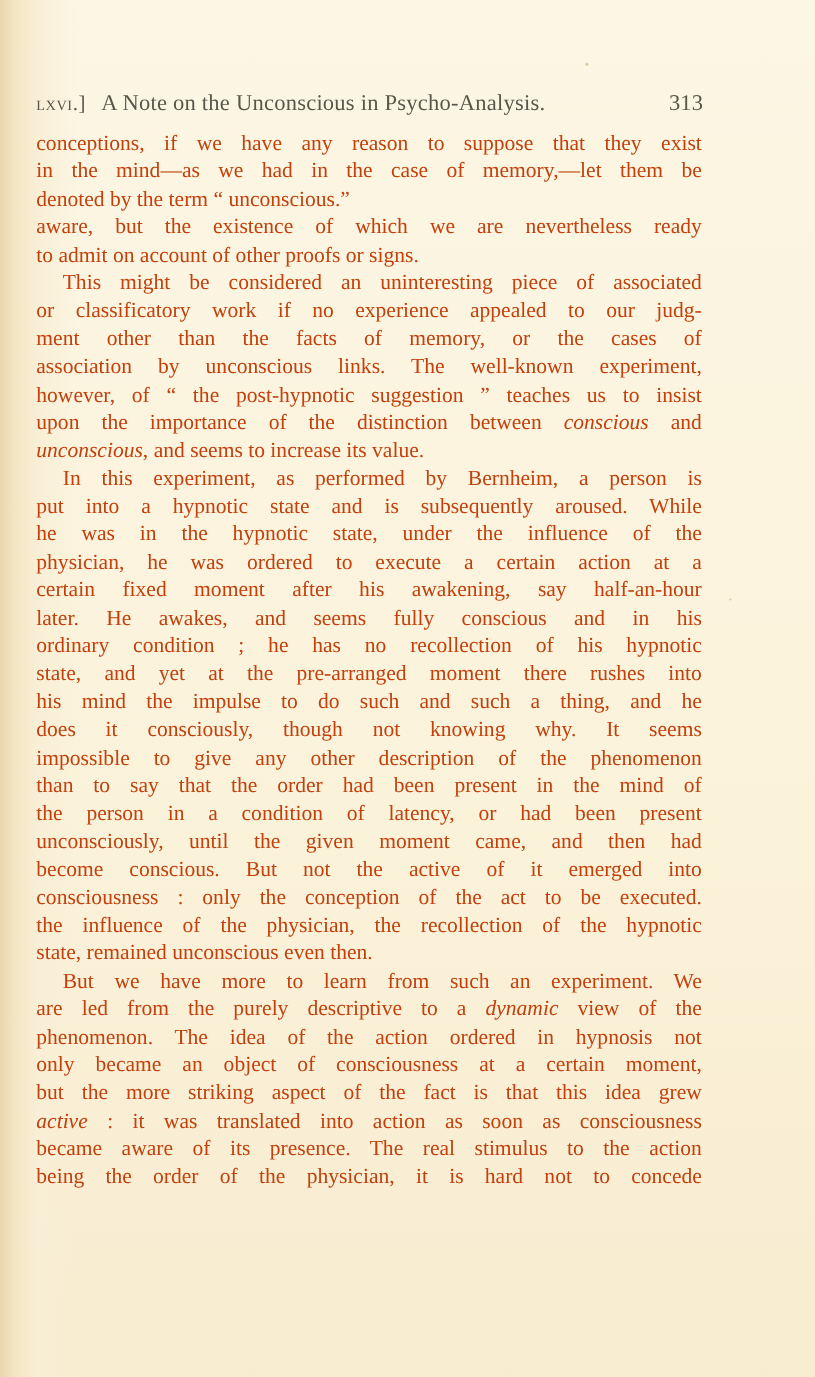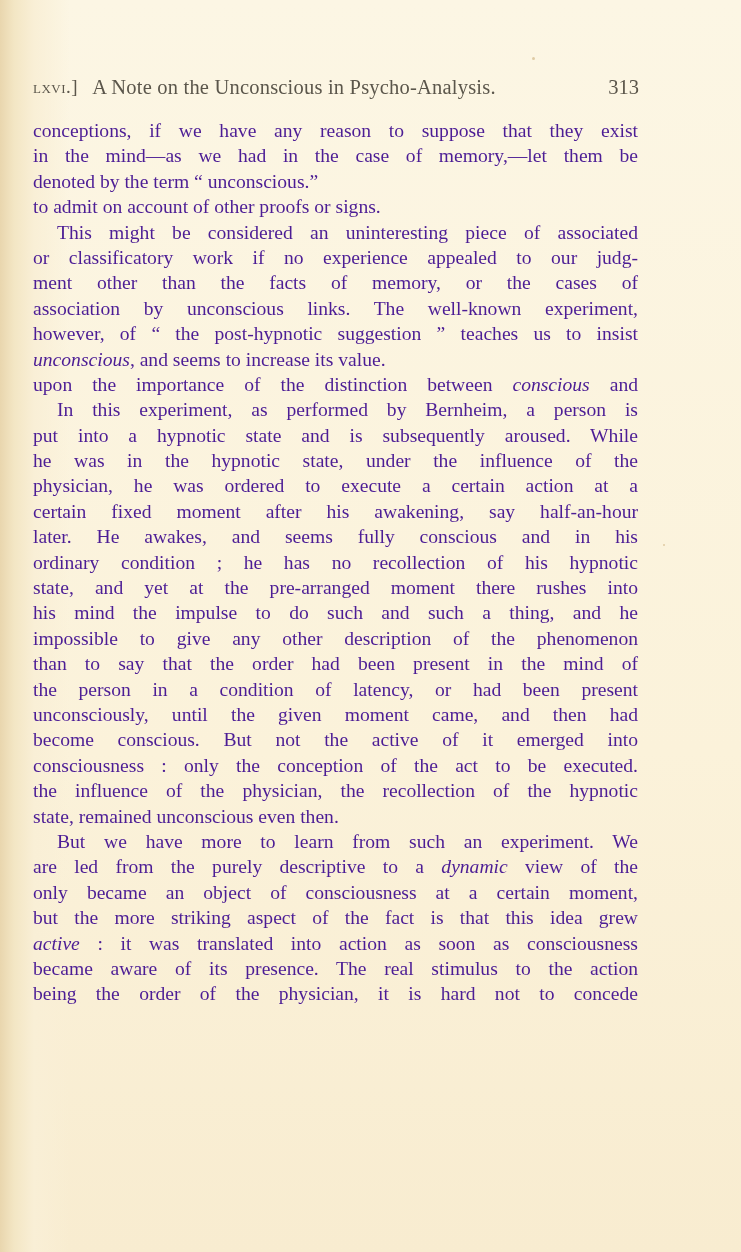--- a/index.html
+++ b/index.html
@@ -13,29 +13,29 @@
     .page-bg {
       position: absolute; inset: 0;
       background:
         linear-gradient(to right, #e9d6ae 0px, #f3e6c4 14px, #f9efd6 34px, rgba(251,243,220,0) 70px),
         linear-gradient(to bottom, #fcf6e4 0%, #fbf2da 60%, #f8ecd0 100%);
     }
     .header {
       position: absolute; left: 33px; top: 76px; width: 606px; height: 30px;
       font-family: "Liberation Serif", serif;
       font-size: 20.5px; color: #5b564b;
-      display: flex; align-items: flex-start;
+      display: flex; align-items: flex-end;
     }
     .header .chapter { font-variant: small-caps; letter-spacing: 0.5px; font-size: 19px; }
     .header .title { margin-left: 14px; flex: 1; letter-spacing: 0.2px; }
     .header .pagenum { text-align: right; }
     .body-text {
       position: absolute; left: 33px; top: 118px; width: 605px;
       font-family: "Liberation Serif", serif;
-      font-size: 19.6px; line-height: 25.4px; color: #4c1d95;
+      font-size: 19.6px; line-height: 25.4px; color: #c2410c;
     }
     .line {
       display: block; height: 25.4px; white-space: nowrap;
       text-align: justify; text-align-last: justify;
     }
     .line.last { text-align-last: left; }
     .line.indent { padding-left: 24px; }
     .ital { font-style: italic; }
     .speck { position: absolute; width: 3px; height: 3px; border-radius: 50%; background: #d3b98a; opacity: 0.7; }
   </style>
@@ -49,45 +49,48 @@
 <div class="header">
   <span class="chapter">lxvi.]</span>
   <span class="title">A Note on the Unconscious in Psycho-Analysis.</span>
   <span class="pagenum">313</span>
 </div>
 
 <div class="body-text" id="body-text">
     <span class="line"><span>conceptions, if we have any reason to suppose that they exist</span></span>
     <span class="line"><span>in the mind—as we had in the case of memory,—let them be</span></span>
     <span class="line last"><span>denoted by the term “ unconscious.”</span></span>
+    <span class="line"><span>aware, but the existence of which we are nevertheless ready</span></span>
     <span class="line last"><span>to admit on account of other proofs or signs.</span></span>
     <span class="line indent"><span>This might be considered an uninteresting piece of associated</span></span>
     <span class="line"><span>or classificatory work if no experience appealed to our judg-</span></span>
     <span class="line"><span>ment other than the facts of memory, or the cases of</span></span>
     <span class="line"><span>association by unconscious links. The well-known experiment,</span></span>
     <span class="line"><span>however, of “ the post-hypnotic suggestion ” teaches us to insist</span></span>
+    <span class="line"><span>upon the importance of the distinction between </span><span class="ital">conscious</span><span> and</span></span>
     <span class="line last"><span class="ital">unconscious</span><span>, and seems to increase its value.</span></span>
-    <span class="line"><span>upon the importance of the distinction between </span><span class="ital">conscious</span><span> and</span></span>
     <span class="line indent"><span>In this experiment, as performed by Bernheim, a person is</span></span>
     <span class="line"><span>put into a hypnotic state and is subsequently aroused. While</span></span>
     <span class="line"><span>he was in the hypnotic state, under the influence of the</span></span>
     <span class="line"><span>physician, he was ordered to execute a certain action at a</span></span>
     <span class="line"><span>certain fixed moment after his awakening, say half-an-hour</span></span>
     <span class="line"><span>later. He awakes, and seems fully conscious and in his</span></span>
     <span class="line"><span>ordinary condition ; he has no recollection of his hypnotic</span></span>
     <span class="line"><span>state, and yet at the pre-arranged moment there rushes into</span></span>
     <span class="line"><span>his mind the impulse to do such and such a thing, and he</span></span>
+    <span class="line"><span>does it consciously, though not knowing why. It seems</span></span>
     <span class="line"><span>impossible to give any other description of the phenomenon</span></span>
     <span class="line"><span>than to say that the order had been present in the mind of</span></span>
     <span class="line"><span>the person in a condition of latency, or had been present</span></span>
     <span class="line"><span>unconsciously, until the given moment came, and then had</span></span>
     <span class="line"><span>become conscious. But not the active of it emerged into</span></span>
     <span class="line"><span>consciousness : only the conception of the act to be executed.</span></span>
     <span class="line"><span>the influence of the physician, the recollection of the hypnotic</span></span>
     <span class="line last"><span>state, remained unconscious even then.</span></span>
     <span class="line indent"><span>But we have more to learn from such an experiment. We</span></span>
     <span class="line"><span>are led from the purely descriptive to a </span><span class="ital">dynamic</span><span> view of the</span></span>
+    <span class="line"><span>phenomenon. The idea of the action ordered in hypnosis not</span></span>
     <span class="line"><span>only became an object of consciousness at a certain moment,</span></span>
     <span class="line"><span>but the more striking aspect of the fact is that this idea grew</span></span>
     <span class="line"><span class="ital">active</span><span> : it was translated into action as soon as consciousness</span></span>
     <span class="line"><span>became aware of its presence. The real stimulus to the action</span></span>
     <span class="line"><span>being the order of the physician, it is hard not to concede</span></span>
   </div>
 
 </body></html>

